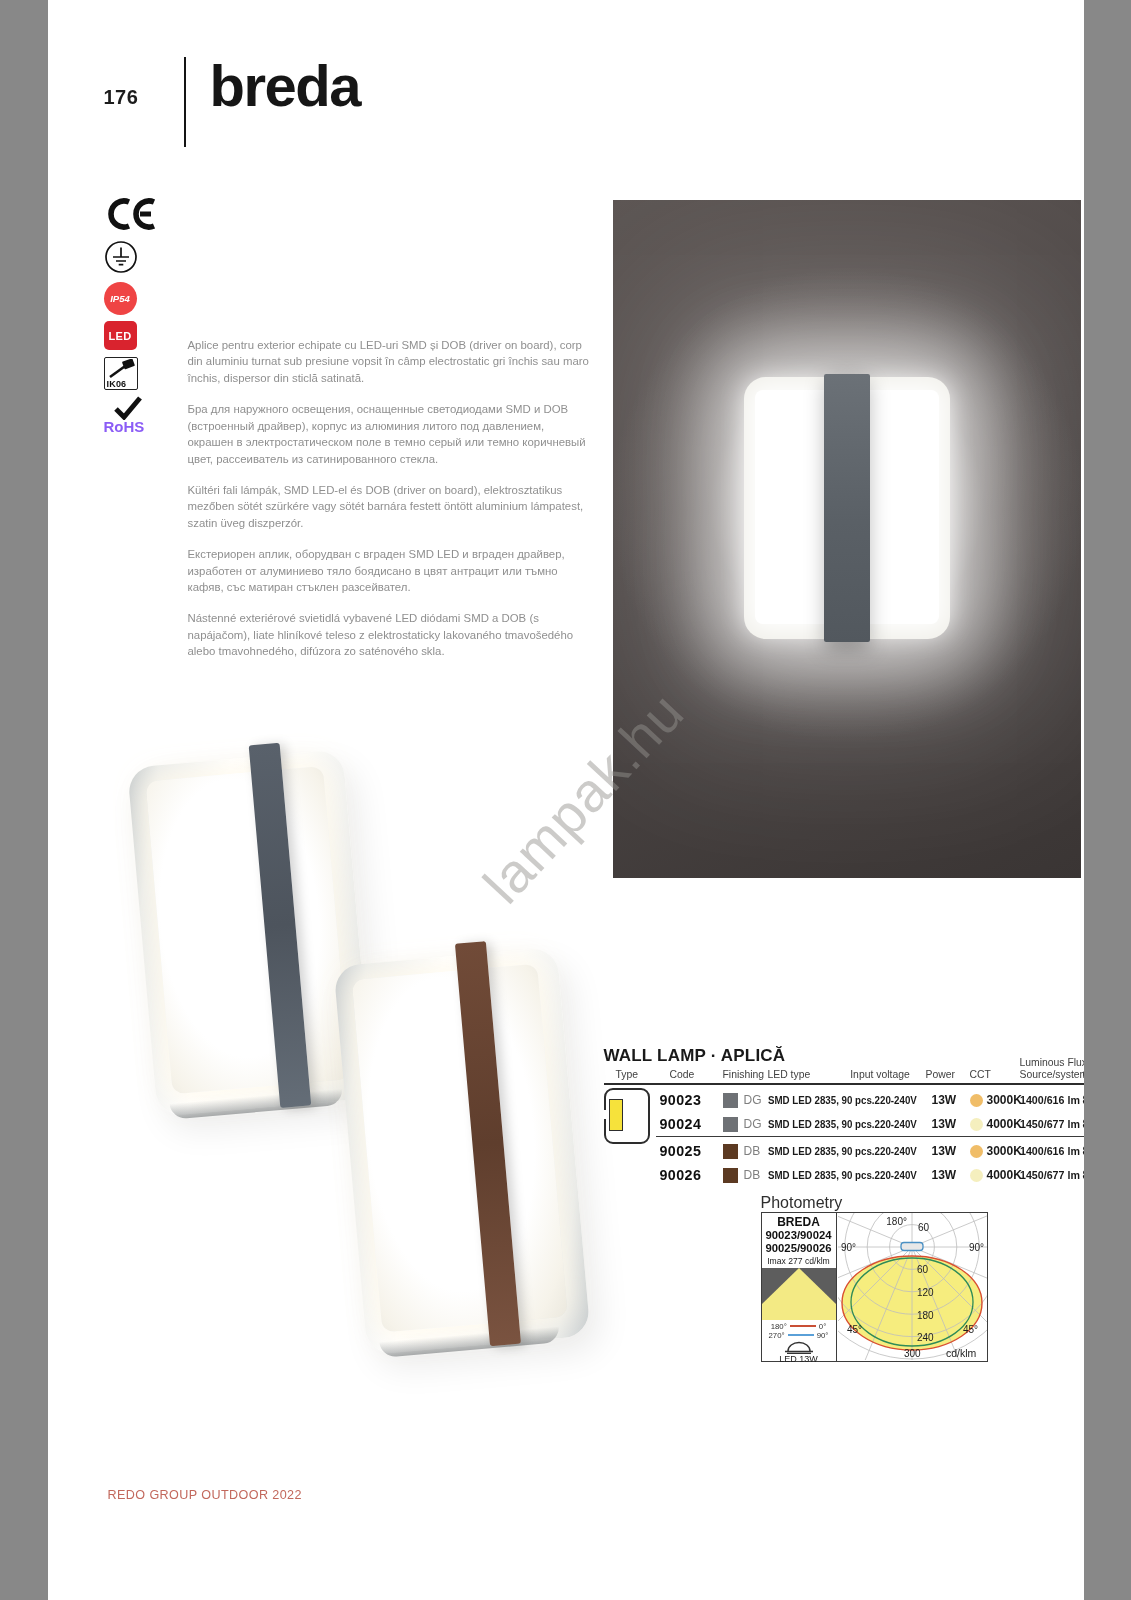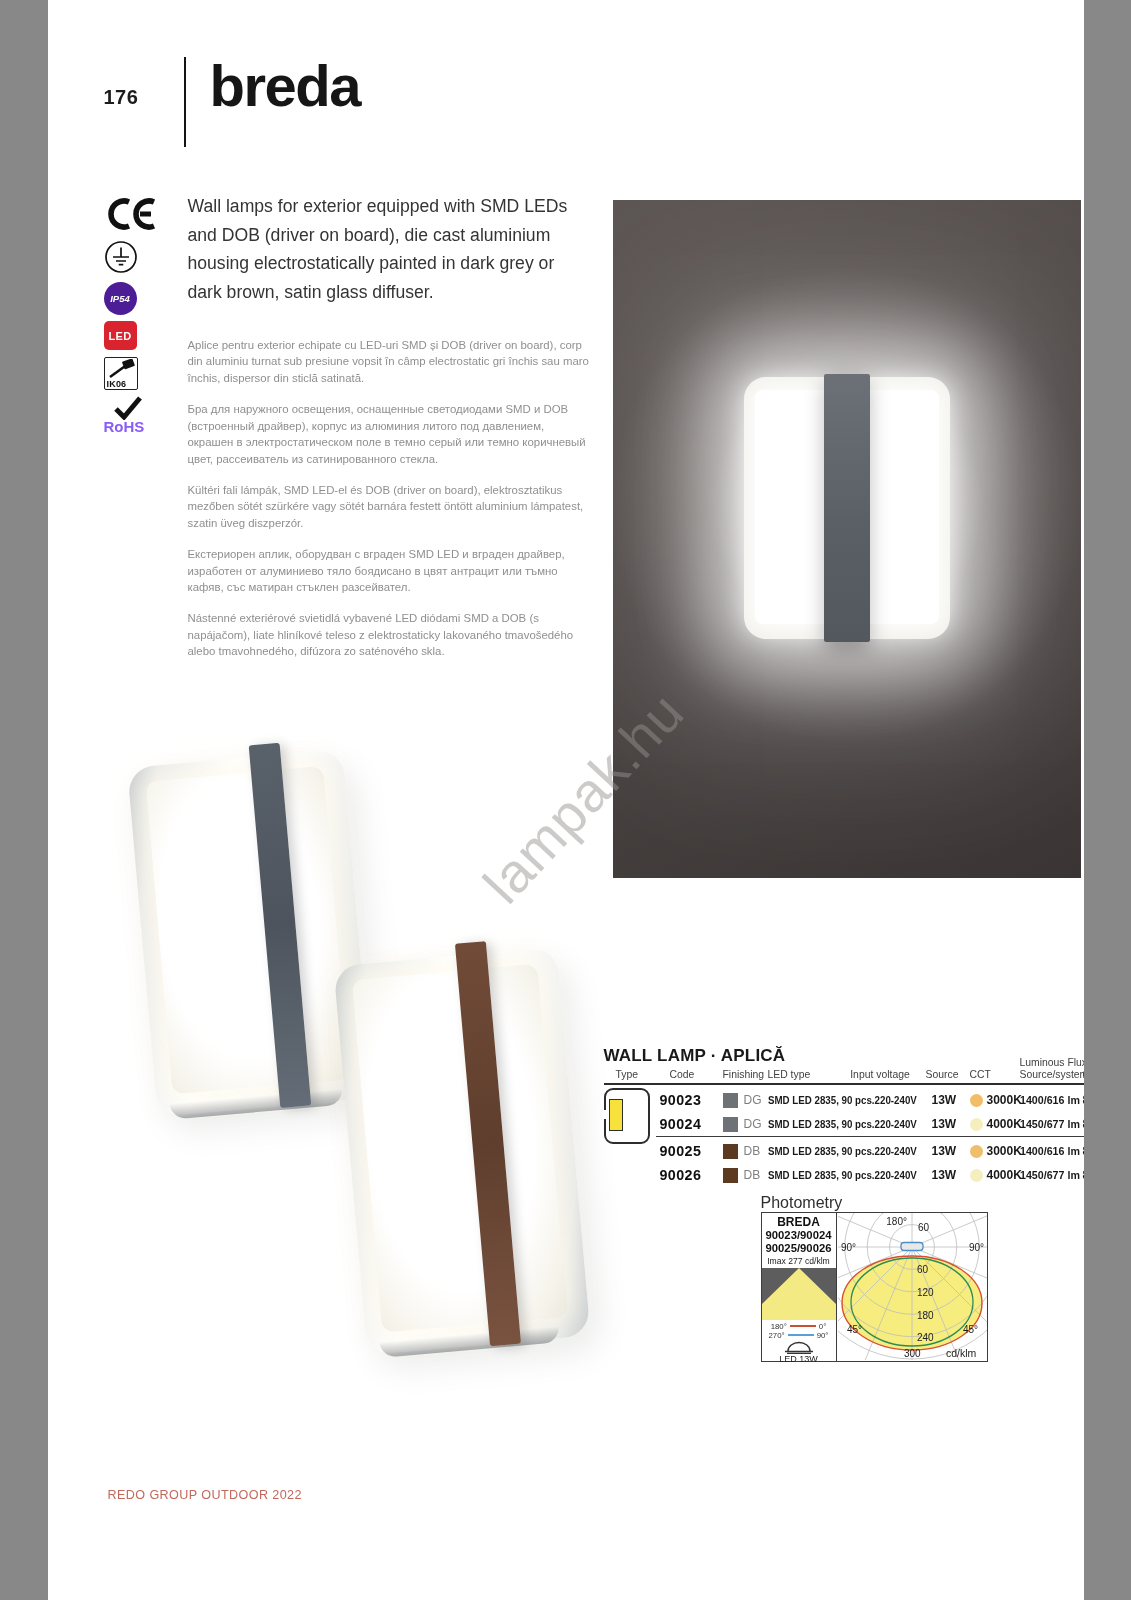--- a/index.html
+++ b/index.html
@@ -12,21 +12,21 @@
   .abs { position:absolute; }
 
   
   .page-num { left:56px; top:86px; font-size:20px; font-weight:700; letter-spacing:.5px; color:#1c1c1c; }
   .head-rule { left:136px; top:57px; width:2.5px; height:90px; background:#141414; }
   .title { left:162px; top:52px; font-size:58px; font-weight:800; letter-spacing:-1.5px; color:#161616; }
 
   
   .badge-col { left:56px; top:198px; width:60px; }
   .badge { position:absolute; left:0; width:60px; display:flex; justify-content:flex-start; }
-  .ip-badge { top:84px; width:33px; height:33px; border-radius:50%; background:#4c1d95;
+  .ip-badge { top:84px; width:33px; height:33px; border-radius:50%; background:#ef4444;
     color:#fff; font-size:9.5px; font-weight:700; display:flex; align-items:center; justify-content:center; font-style:italic;}
   .led-badge { top:123px; width:33px; height:29px; border-radius:5px; background:#d9232e;
     color:#fff; font-size:11px; font-weight:700; display:flex; align-items:center; justify-content:center; letter-spacing:.3px;}
   .ik-badge { top:159px; width:34px; height:33px; border:1.6px solid #222; border-radius:2px; position:absolute; }
   .ik-badge .ik-label { position:absolute; left:2px; bottom:0px; font-size:9px; font-weight:700; color:#111; letter-spacing:.2px;}
   .rohs { top:200px; }
   .rohs-label { font-size:15px; font-weight:700; color:#8b5cf6; margin-top:-6px; }
 
   
   .desc-en { left:140px; top:192px; width:394px; font-size:17.6px; line-height:1.63; color:#343434; }
@@ -165,21 +165,20 @@
       <span class="ik-label">IK06</span>
     </div>
     <div class="badge rohs abs" style="top:198px; display:block;">
       <svg width="34" height="24" viewBox="0 0 34 24" style="margin-left:8px;">
         <path d="M4 13 L12 21 L28 2" fill="none" stroke="#111" stroke-width="5"></path>
       </svg>
       <div class="rohs-label">RoHS</div>
     </div>
   </div>
 
-  <div class="abs desc-en">Wall lamps for exterior equipped with SMD LEDs and DOB (driver on board), die cast aluminium housing electrostatically painted in dark grey or dark brown, satin glass diffuser.</div>
 
   <div class="abs desc-small">
     <p>Aplice pentru exterior echipate cu LED-uri SMD și DOB (driver on board), corp din aluminiu turnat sub presiune vopsit în câmp electrostatic gri închis sau maro închis, dispersor din sticlă satinată.</p>
     <p>Бра для наружного освещения, оснащенные светодиодами SMD и DOB (встроенный драйвер), корпус из алюминия литого под давлением, окрашен в электростатическом поле в темно серый или темно коричневый цвет, рассеиватель из сатинированного стекла.</p>
     <p>Kültéri fali lámpák, SMD LED-el és DOB (driver on board), elektrosztatikus mezőben sötét szürkére vagy sötét barnára festett öntött aluminium lámpatest, szatin üveg diszperzór.</p>
     <p>Екстериорен аплик, оборудван с вграден SMD LED и вграден драйвер, изработен от алуминиево тяло боядисано в цвят антрацит или тъмно кафяв, със матиран стъклен разсейвател.</p>
     <p>Nástenné exteriérové svietidlá vybavené LED diódami SMD a DOB (s napájačom), liate hliníkové teleso z elektrostaticky lakovaného tmavošedého alebo tmavohnedého, difúzora zo saténového skla.</p>
   </div>
 
   <div class="abs photo">
@@ -206,21 +205,21 @@
 
   <div class="abs watermark">lampak.hu</div>
 
   <div class="abs table-sec">
     <div class="tbl-title">WALL LAMP · APLICĂ</div>
     <div class="th" style="left:12px; top:23px;">Type</div>
     <div class="th" style="left:66px; top:23px;">Code</div>
     <div class="th" style="left:119px; top:23px;">Finishing</div>
     <div class="th" style="left:164px; top:23px;">LED type</div>
     <div class="th" style="left:244px; top:23px; width:65px; text-align:center;">Input voltage</div>
-    <div class="th" style="left:322px; top:23px;">Source</div>
+    <div class="th" style="left:322px; top:23px;">Power</div>
     <div class="th" style="left:366px; top:23px;">CCT</div>
     <div class="th-line2" style="left:416px; top:11px;">
       <div>Luminous Flux</div>
       <div>Source/system</div>
     </div>
     <div class="th" style="left:479px; top:23px;">CRI</div>
     <div class="head-line"></div>
 
     <div class="ticon">
       <div class="ticon-notch"></div>

